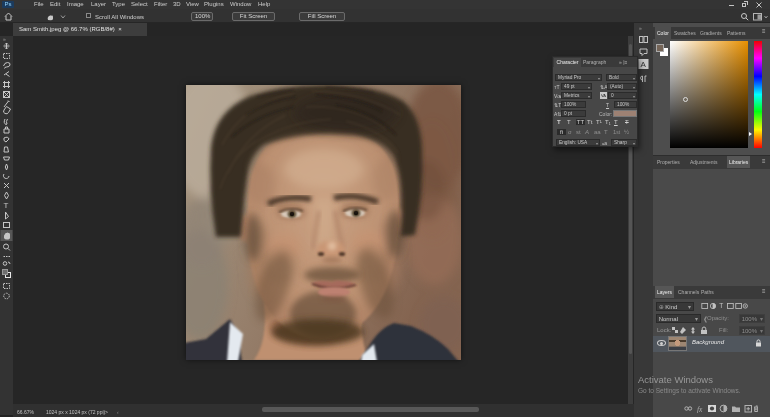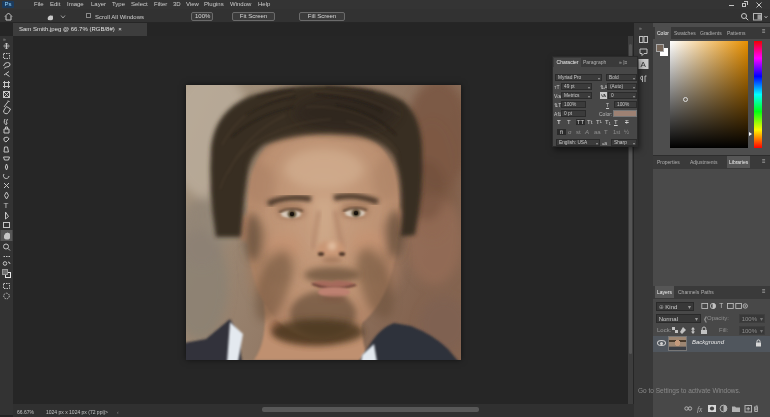--- a/index.html
+++ b/index.html
@@ -447,15 +447,16 @@
    <span style="left:41px;">aa</span>
    <span style="left:51px;">T</span>
    <span style="left:60px;">1<small>st</small></span>
    <span style="left:71px;">½</span>
   </div>
   <div class="cfld" style="left:3px;top:82px;width:44px;">English: USA<span class="car">▾</span></div>
   <div class="cico" style="left:49px;top:83px;"><small>a</small>a</div>
   <div class="cfld" style="left:58px;top:82px;width:26px;">Sharp<span class="car">▾</span></div>
  </div>
 
+ <div class="abs" style="left:638px;top:374px;width:130px;color:#989898;font-size:9.5px;">Activate Windows</div>
  <div class="abs" style="left:638px;top:387px;width:130px;color:#8a8a8a;font-size:6.5px;">Go to Settings to activate Windows.</div>
 
 </div>
 
 </body></html>

